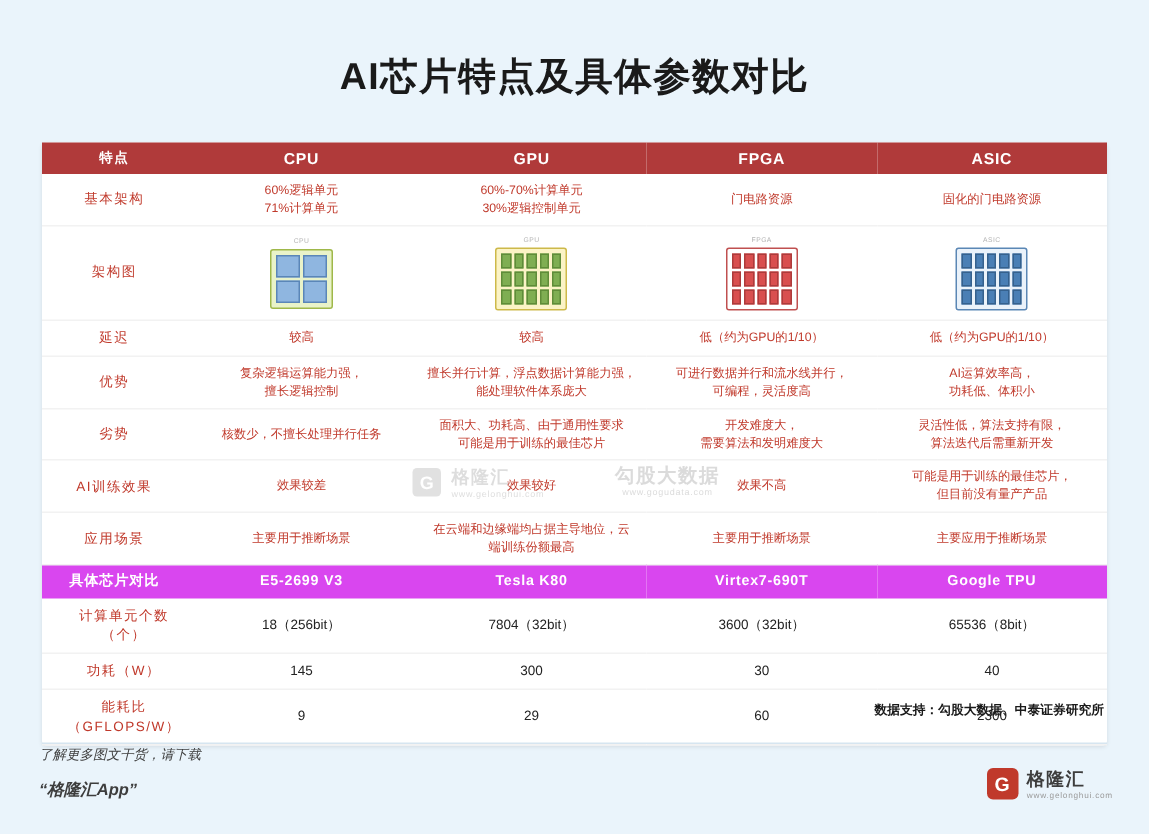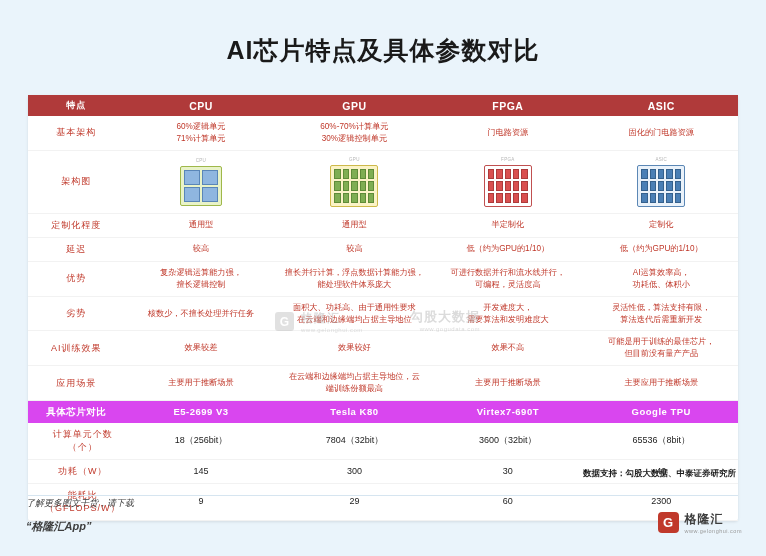--- a/index.html
+++ b/index.html
@@ -118,21 +118,21 @@
   .wm-logo{
     width:19px;height:19px;border-radius:3px;background:#b9b9b9;
     color:#fff;font-size:12px;font-weight:bold;
     display:flex;align-items:center;justify-content:center;
   }
   .wm-text{color:#b0b0b0;}
   .wm-main{font-size:12px;font-weight:bold;letter-spacing:1px;}
   .wm-sub{font-size:6px;letter-spacing:.5px;}
   .wm-right{
     position:absolute;left:410px;top:308px;opacity:.45;pointer-events:none;
-    color:#b0b0b0;text-align:right;
+    color:#b0b0b0;text-align:center;
   }
   .wm-right .wm-main{font-size:13px;}
   .source{
     position:absolute;
     right:30px;
     top:468px;
     font-size:8.5px;
     color:#1a1a1a;
     font-weight:bold;
     padding-left:44px;
@@ -294,27 +294,20 @@
                     <i></i>
                     <i></i>
                     <i></i>
                     <i></i>
               </div>
             </div>
               </div>
           </td>
         </tr>
 
-        <tr>
-          <td class="rowhead">定制化程度</td>
-          <td>通用型</td>
-          <td>通用型</td>
-          <td>半定制化</td>
-          <td>定制化</td>
-        </tr>
 
         <tr>
           <td class="rowhead">延迟</td>
           <td>较高</td>
           <td>较高</td>
           <td>低（约为GPU的1/10）</td>
           <td>低（约为GPU的1/10）</td>
         </tr>
 
         <tr>
@@ -348,21 +341,21 @@
         <tr>
           <td class="rowhead">劣势</td>
           <td>
               <div class="cell-lines">
             <span>核数少，不擅长处理并行任务</span>
           </div>
             </td>
           <td>
               <div class="cell-lines">
             <span>面积大、功耗高、由于通用性要求</span>
-            <span>在云端和边缘端均占据主导地位</span>
+            <span>可能是用于训练的最佳芯片</span>
           </div>
             </td>
           <td>
               <div class="cell-lines">
             <span>开发难度大，</span>
             <span>需要算法和发明难度大</span>
           </div>
             </td>
           <td>
               <div class="cell-lines">

